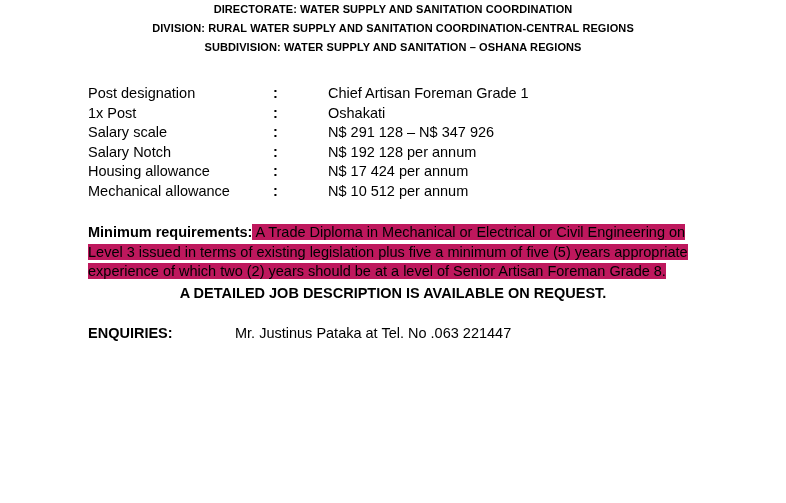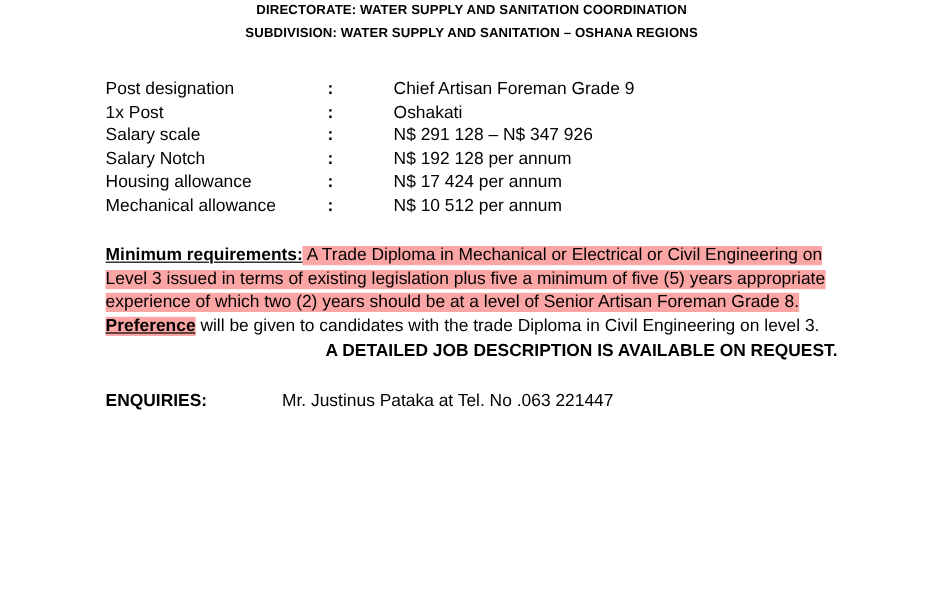--- a/index.html
+++ b/index.html
@@ -57,28 +57,27 @@
   }
   .body-block {
     margin-top: 22px;
     margin-left: 88px;
     width: 610px;
     font-size: 14.5px;
     line-height: 19.5px;
   }
   .para {
     margin: 0;
-    text-align: right;
+    text-align: center;
   }
   .bold {
     font-weight: bold;
-    text-decoration: underline;
   }
   .hl {
-    background: #fca5a5;
+    background: #be185d;
   }
   .req-para {
     margin: 0;
   }
   .pref-para {
     margin: 0;
   }
   .detailed {
     margin-top: 2px;
     font-weight: bold;
@@ -100,29 +99,30 @@
     font-weight: normal;
   }
 </style>
 </head>
 <body>
 
 <div class="page">
 
   <div class="header-block">
     <div class="header-line">DIRECTORATE: WATER SUPPLY AND SANITATION COORDINATION</div>
+    <div class="header-line">DIVISION: RURAL WATER SUPPLY AND SANITATION COORDINATION-CENTRAL REGIONS</div>
     <div class="header-line">SUBDIVISION: WATER SUPPLY AND SANITATION – OSHANA REGIONS</div>
   </div>
 
   <table class="details">
     <tbody>
       <tr>
         <td class="lbl">Post designation</td>
         <td class="colon">:</td>
-        <td class="val">Chief Artisan Foreman Grade 9</td>
+        <td class="val">Chief Artisan Foreman Grade 1</td>
       </tr>
       <tr>
         <td class="lbl">1x Post</td>
         <td class="colon">:</td>
         <td class="val">Oshakati</td>
       </tr>
       <tr>
         <td class="lbl">Salary scale</td>
         <td class="colon">:</td>
         <td class="val">N$ 291 128 – N$ 347 926</td>
@@ -140,21 +140,20 @@
       <tr>
         <td class="lbl">Mechanical allowance</td>
         <td class="colon">:</td>
         <td class="val">N$ 10 512 per annum</td>
       </tr>
     </tbody>
   </table>
 
   <div class="body-block">
     <p class="req-para"><span class="bold">Minimum requirements:</span><span class="hl"> A Trade Diploma in Mechanical or Electrical or Civil Engineering on Level 3 issued in terms of existing legislation plus five a minimum of five (5) years appropriate experience of which two (2) years should be at a level of Senior Artisan Foreman Grade 8.</span></p>
-    <p class="pref-para"><span class="bold hl">Preference</span><span> will be given to candidates with the trade Diploma in Civil Engineering on level 3.</span></p>
     <p class="para detailed">A DETAILED JOB DESCRIPTION IS AVAILABLE ON REQUEST.</p>
   </div>
 
   <div class="enquiries">
     <span class="enq-label">ENQUIRIES:</span>
     <span class="enq-value">Mr. Justinus Pataka at Tel. No .063 221447</span>
   </div>
 
 </div>
 

